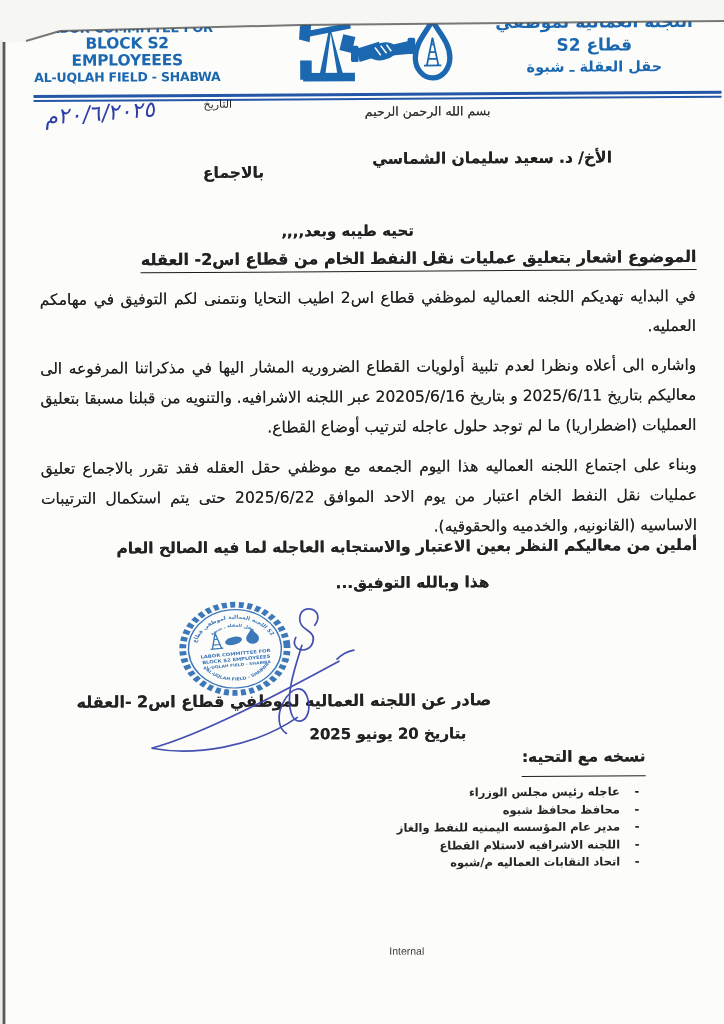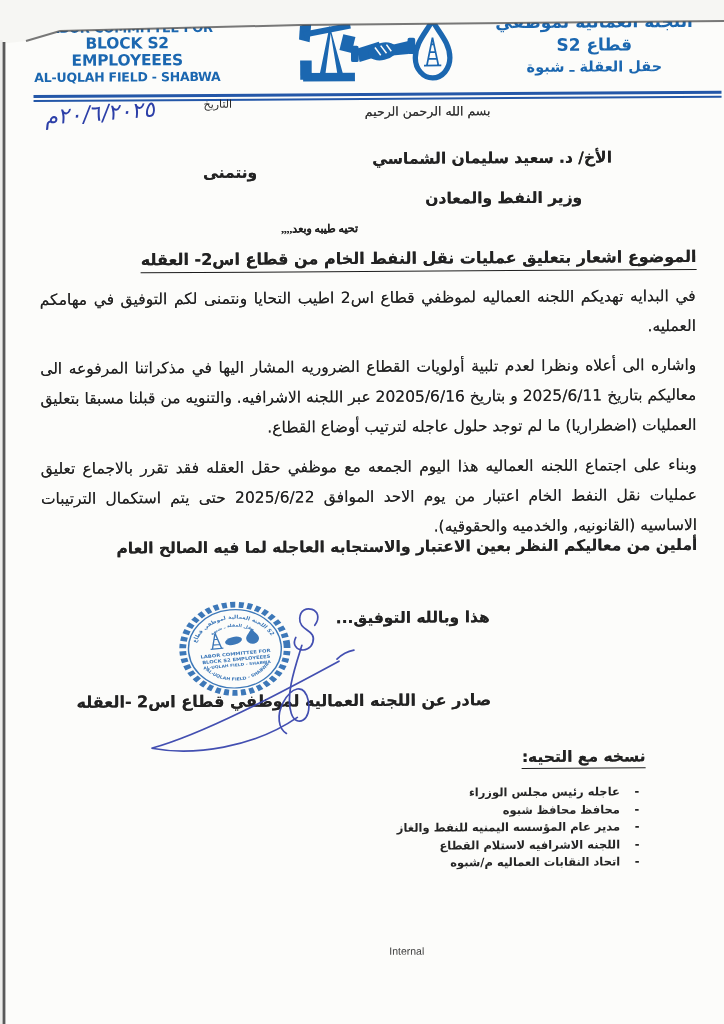--- a/index.html
+++ b/index.html
@@ -24,34 +24,34 @@
   .rule{left:36px;right:0;top:93px;}
   .rule .r1{height:2.6px;background:#2457a8;}
   .rule .r2{height:2.2px;background:#2457a8;margin-top:2.4px;}
   .basmala{left:280px;top:104px;width:300px;text-align:center;font-size:12.5px;color:#333;}
   .date-label{left:206px;top:97px;font-size:11px;font-weight:400;color:#2a2a2a;}
   .date-hand{left:48px;top:99px;font-size:22px;color:#2c3fa8;transform:rotate(-4deg) skewX(-10deg);letter-spacing:2px;direction:rtl;}
   
   .to-line{right:110px;top:150px;font-size:15.5px;font-weight:700;}
   .honorific{left:205px;top:163px;font-size:15.5px;font-weight:700;}
   .minister{right:140px;top:190px;font-size:15.5px;font-weight:700;}
-  .greeting{left:283px;top:222px;font-size:11px;font-weight:700;font-family:Liberation Serif, serif;}
+  .greeting{left:283px;top:222px;font-size:15px;font-weight:700;}
   .subject{right:26px;top:249px;font-size:16px;font-weight:700;border-bottom:1.6px solid #1d1d1d;padding-bottom:3px;}
   
   .para{right:27px;width:656px;font-size:15.5px;line-height:30px;text-align:justify;direction:rtl;}
   .p1{top:283px;} .p2{top:352px;} .p3{top:452px;}
   .appeal{right:27px;top:538px;font-size:15.5px;font-weight:700;}
-  .closing{left:335px;top:574px;font-size:15.5px;font-weight:700;margin-top:35px;}
+  .closing{left:335px;top:574px;font-size:15.5px;font-weight:700;}
   
   .stamp{left:176px;top:599px;z-index:1;}
   .sig{left:140px;top:595px;z-index:4;}
   .issued{right:234px;top:691px;font-size:16px;font-weight:700;z-index:2;}
   .issuedate{right:259px;top:725px;font-size:15px;font-weight:700;}
   
-  .cc-head{right:80px;top:749px;font-size:15.5px;font-weight:700;border-bottom:1.6px solid #1d1d1d;padding-bottom:2px;}
+  .cc-head{right:80px;top:749px;font-size:15.5px;font-weight:700;border-bottom:1.6px solid #1d1d1d;padding-bottom:10px;}
   .cc-list{right:84px;top:786px;direction:rtl;}
   .cc-row{display:flex;direction:rtl;gap:12px;height:17.5px;font-size:11.5px;font-weight:700;color:#252525;align-items:flex-start;}
   .cc-dash{width:10px;text-align:center;}
   .internal{left:84px;right:0;top:945px;text-align:center;font-size:10.5px;color:#3d3d3d;font-family:"Liberation Sans",sans-serif;}
   .edges{position:absolute;inset:0;z-index:9;pointer-events:none;}
 </style>
 </head>
 <body>
 
 <div class="page">
@@ -97,22 +97,21 @@
     <div class="abs rule">
       <div class="r1"></div>
         <div class="r2"></div>
     </div>
 
     <div class="abs basmala soft">بسم الله الرحمن الرحيم</div>
     <div class="abs date-label">التاريخ</div>
     <div class="abs date-hand">٢٠/٦/٢٠٢٥م</div>
 
     <div class="abs to-line soft rtl">الأخ/ د. سعيد سليمان الشماسي</div>
-    <div class="abs honorific soft rtl">ونتمنى</div>
-    <div class="abs minister soft rtl">وزير النفط والمعادن</div>
+    <div class="abs honorific soft rtl">بالاجماع</div>
     <div class="abs greeting soft rtl">تحيه طيبه وبعد,,,,</div>
 
     <div class="abs subject soft rtl">الموضوع اشعار بتعليق عمليات نقل النفط الخام من قطاع اس2- العقله</div>
     <div class="abs para p1 soft">في البدايه تهديكم اللجنه العماليه لموظفي قطاع اس2 اطيب التحايا ونتمنى لكم التوفيق في مهامكم العمليه.</div>
     <div class="abs para p2 soft">واشاره الى أعلاه ونظرا لعدم تلبية أولويات القطاع الضروريه المشار اليها في مذكراتنا المرفوعه الى معاليكم بتاريخ 2025/6/11 و بتاريخ 20205/6/16 عبر اللجنه الاشرافيه. والتنويه من قبلنا مسبقا بتعليق العمليات (اضطراريا) ما لم توجد حلول عاجله لترتيب أوضاع القطاع.</div>
     <div class="abs para p3 soft">وبناء على اجتماع اللجنه العماليه هذا اليوم الجمعه مع موظفي حقل العقله فقد تقرر بالاجماع تعليق عمليات نقل النفط الخام اعتبار من يوم الاحد الموافق 2025/6/22 حتى يتم استكمال الترتيبات الاساسيه (القانونيه, والخدميه والحقوقيه).</div>
     <div class="abs appeal soft rtl">أملين من معاليكم النظر بعين الاعتبار والاستجابه العاجله لما فيه الصالح العام</div>
     <div class="abs closing soft rtl">هذا وبالله التوفيق...</div>
 
     <svg class="abs stamp" width="116" height="98" viewBox="0 0 120 120" preserveAspectRatio="none" style="opacity:.93">
@@ -148,20 +147,21 @@
     <svg class="abs sig" width="360" height="170" viewBox="0 0 360 170">
       <g fill="none" stroke="#3946ad" stroke-width="1.7" stroke-linecap="round" opacity=".95">
         <path d="M174,30 c12,-16 -14,-24 -15,-7 c-1,13 17,11 13,24 c-4,13 -24,8 -17,-5"></path>
         <path d="M161,50 c-7,22 -17,50 -11,68 c5,15 21,7 17,-13 c-4,-18 -17,-13 -25,2 c-7,13 -5,26 3,31"></path>
         <path d="M156,122 C112,152 52,160 10,152 C62,138 138,98 198,66"></path>
         <path d="M196,64 c6,-6 11,-8 17,-9"></path>
       </g>
     </svg>
 
     <div class="abs issued soft rtl">صادر عن اللجنه العماليه لموظفي قطاع اس2 -العقله</div>
+    <div class="abs issuedate soft rtl">بتاريخ 20 يونيو 2025</div>
 
     <div class="abs cc-head soft rtl">نسخه مع التحيه:</div>
     <div class="abs cc-list">
       <div class="cc-row">
         <span class="cc-dash">-</span>
         <span>عاجله رئيس مجلس الوزراء</span>
       </div>
       <div class="cc-row">
         <span class="cc-dash">-</span>
         <span>محافظ محافظ شبوه</span>

